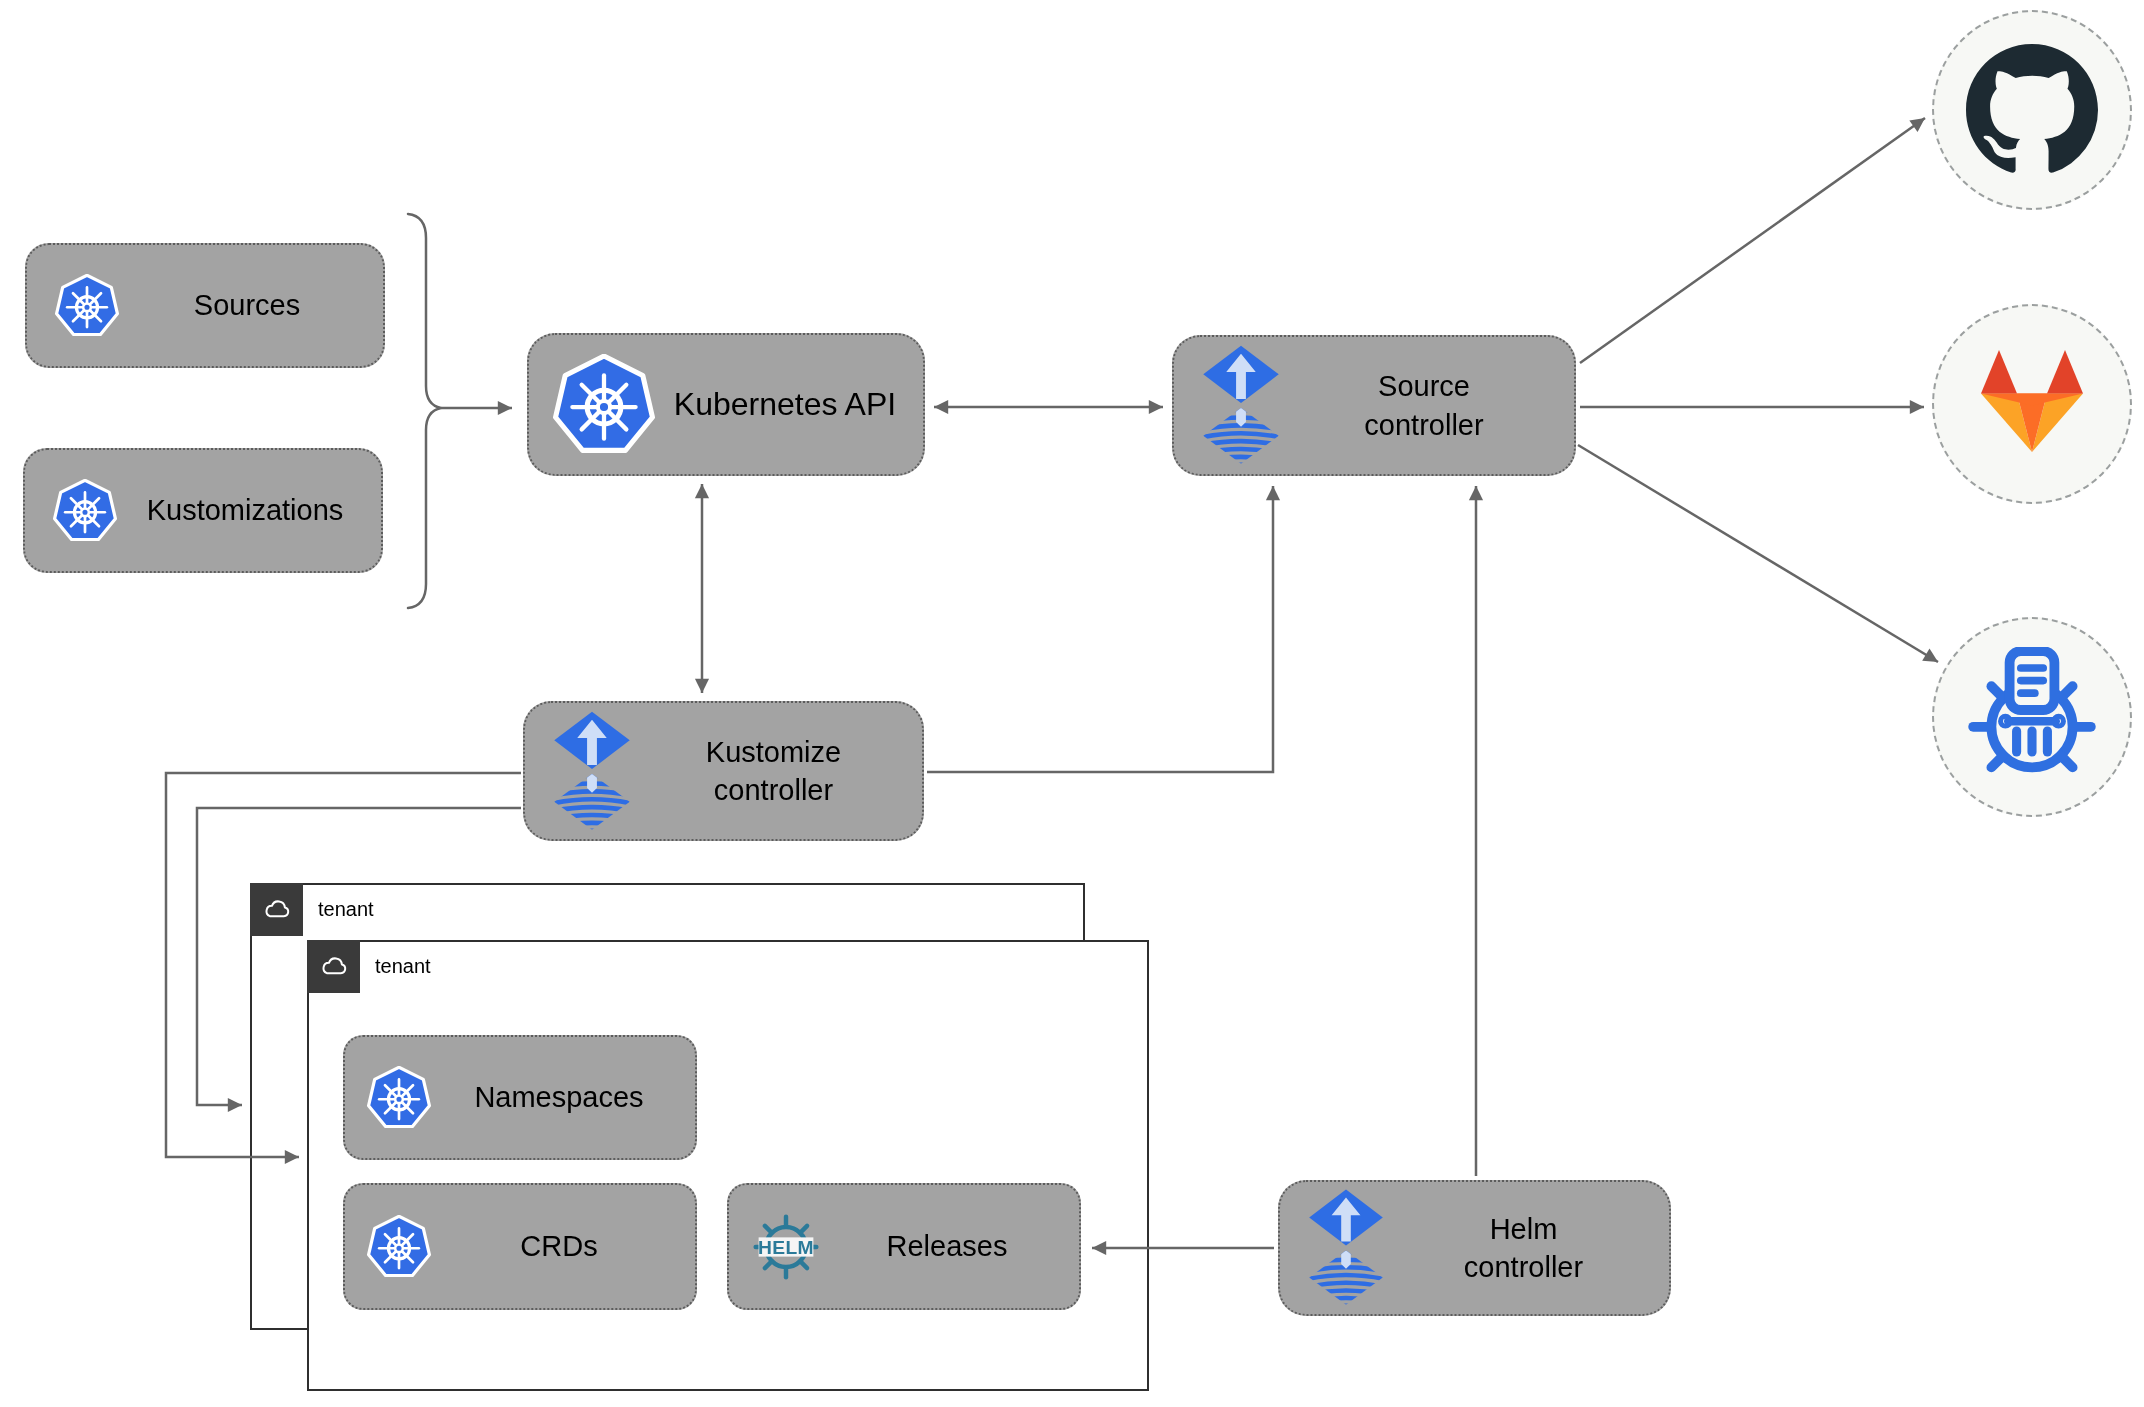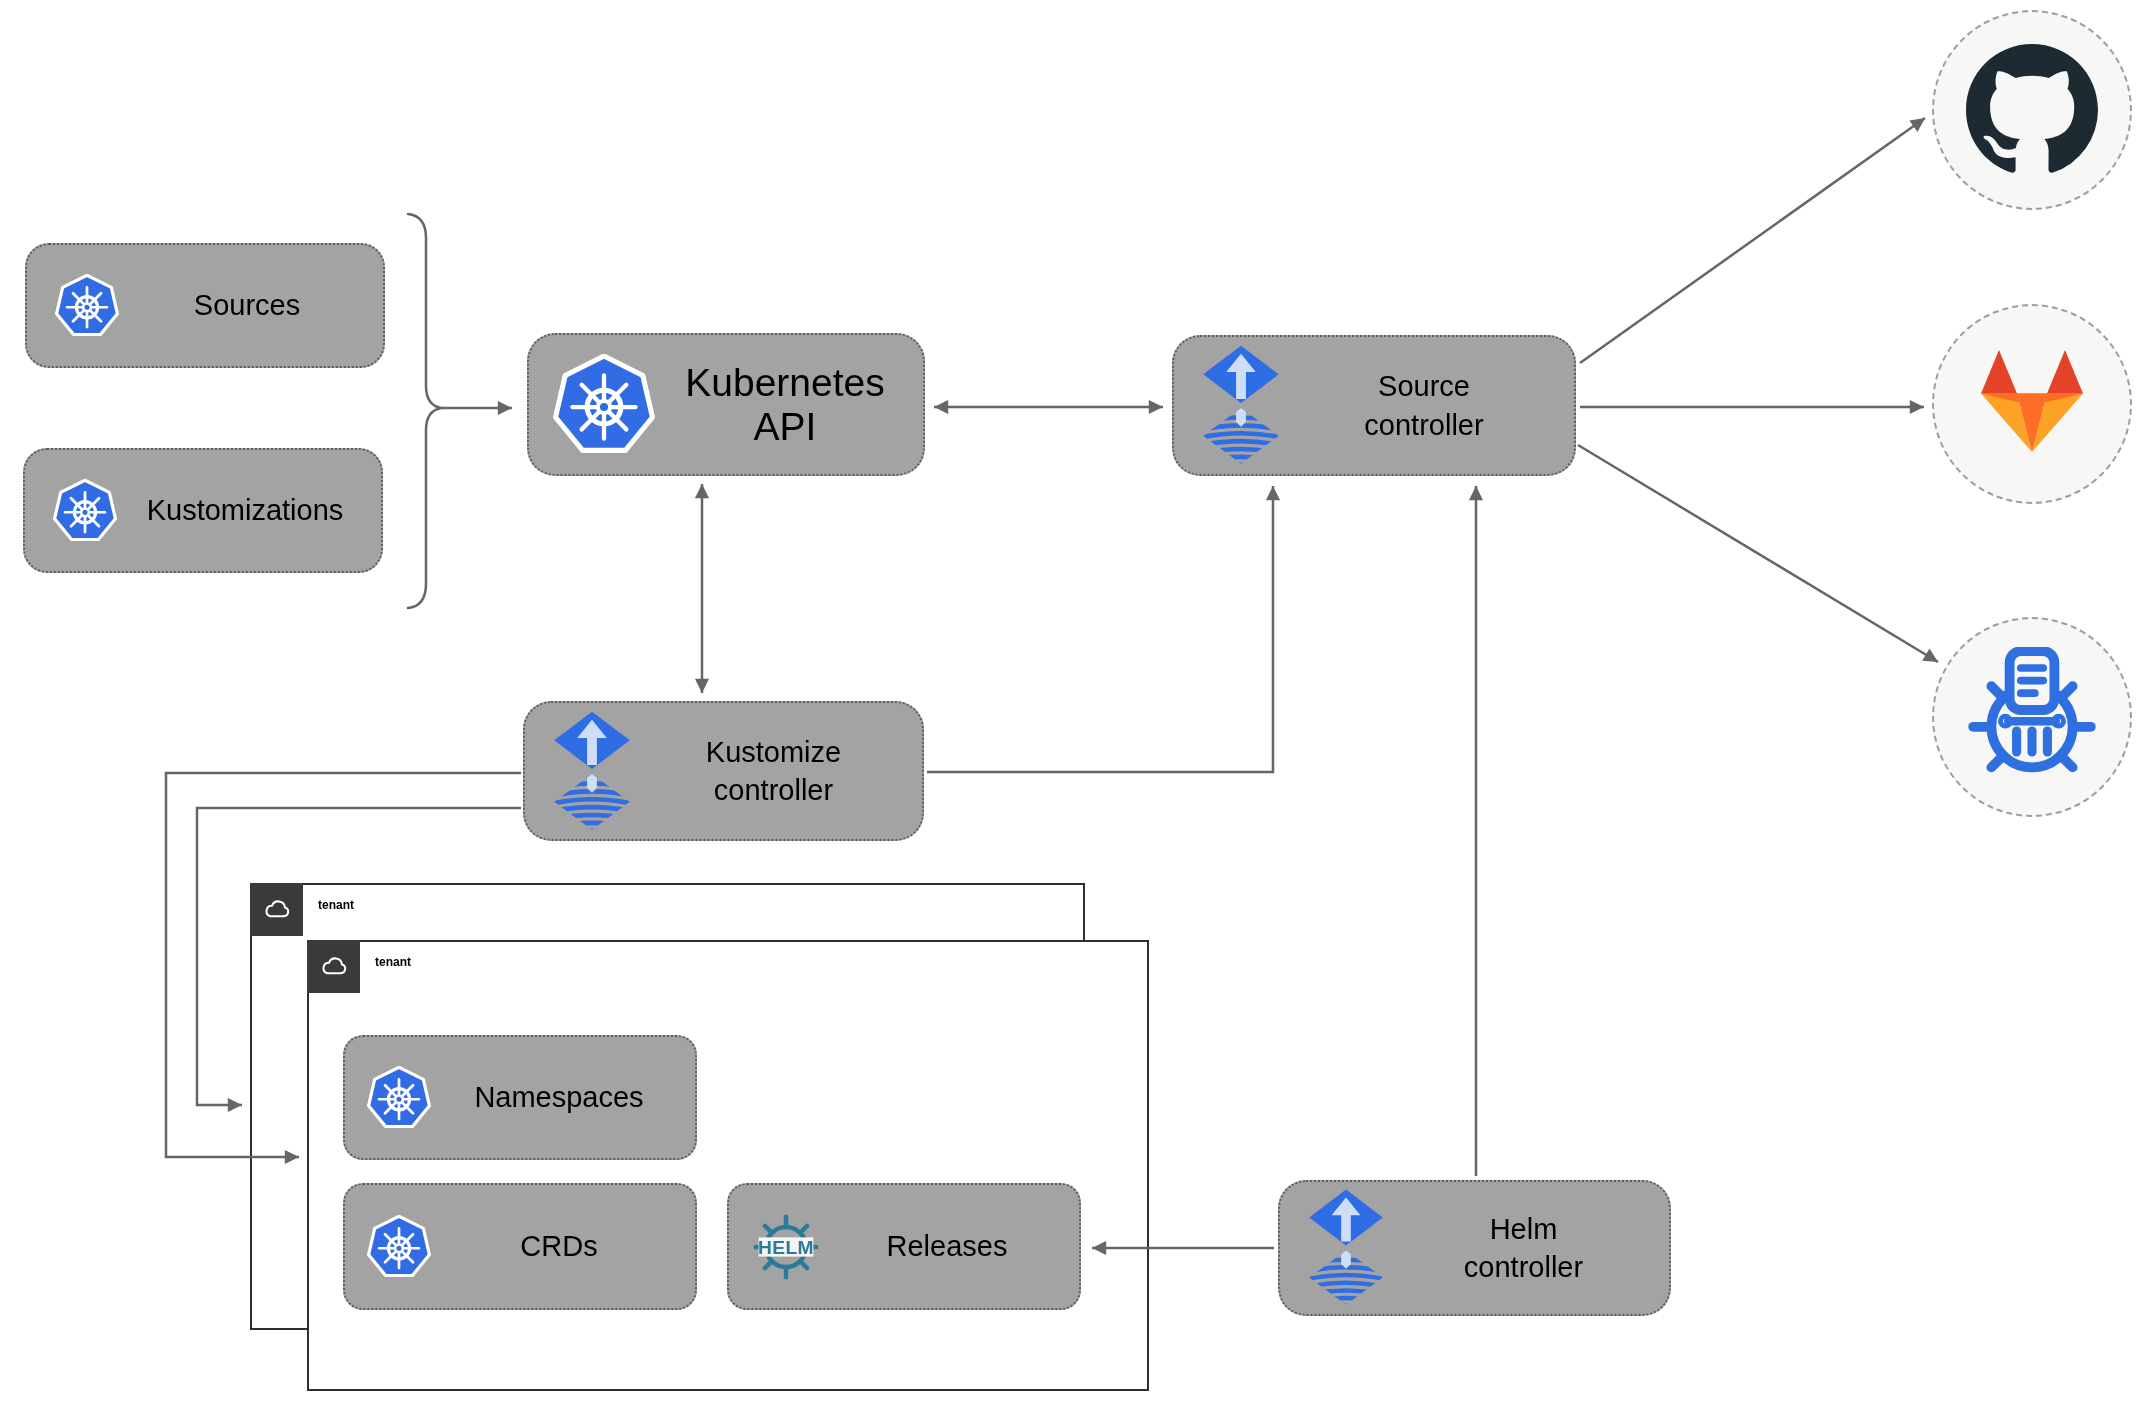--- a/index.html
+++ b/index.html
@@ -9,21 +9,21 @@
   .rbox{position:absolute;display:flex;align-items:center;box-sizing:border-box;
         background:#a3a3a3;border:2px dotted #5c5c5c;border-radius:24px;z-index:3;}
   .rbox .ic{flex:0 0 auto;display:flex;align-items:center;justify-content:center;}
   .rbox .lbl{flex:1;text-align:center;font-size:29px;color:#000;padding-right:8px;}
   .lbl .l2{line-height:1.32;}
   
   .tenant{position:absolute;background:#ffffff;border:2px solid #2f2f2f;box-sizing:border-box;}
   .tenant-back{z-index:1;} .tenant-front{z-index:2;}
   .ttab{position:absolute;left:-2px;top:-2px;width:53px;height:53px;background:#3a3a3a;
         display:flex;align-items:center;justify-content:center;}
-  .tlabel{position:absolute;left:66px;top:13px;font-size:12px;color:#000;font-weight:bold;}
+  .tlabel{position:absolute;left:66px;top:13px;font-size:20px;color:#000;}
   
   .circle{position:absolute;width:200px;height:200px;border-radius:50%;box-sizing:border-box;
           background:#f7f8f5;border:2.5px dashed #9b9f9f;display:flex;align-items:center;
           justify-content:center;z-index:3;}
   .overlay{position:absolute;left:0;top:0;width:2144px;height:1407px;z-index:10;pointer-events:none;}
   svg{display:block;}
 </style>
 </head>
 <body>
 
@@ -111,21 +111,21 @@
       </span>
     <span class="lbl">Kustomizations</span>
   </div>
 
   <div class="rbox" style="left:527px;top:333px;width:398px;height:143px;padding-left:24px;border-radius:28px">
     <span class="ic">
         <svg width="102" height="102">
           <use href="#sym-k8s"></use>
         </svg>
       </span>
-    <span class="lbl" style="font-size:39px">Kubernetes API</span>
+    <span class="lbl" style="font-size:32px">Kubernetes API</span>
   </div>
 
   <div class="rbox" style="left:1172px;top:335px;width:404px;height:141px;padding-left:26px;border-radius:28px">
     <span class="ic">
         <svg width="82" height="123">
           <use href="#sym-flux"></use>
         </svg>
       </span>
     <span class="lbl">
       <div class="l2">Source</div>

